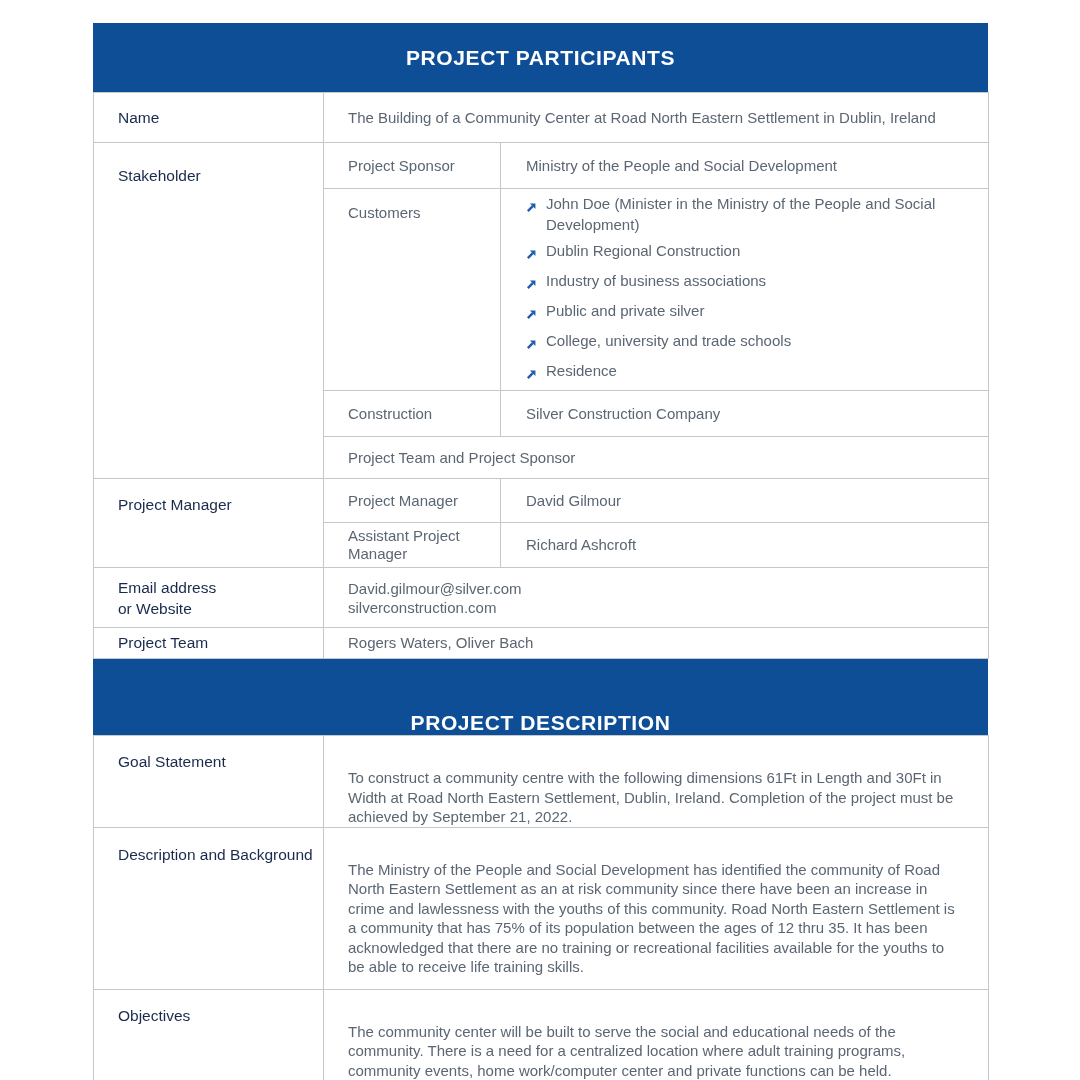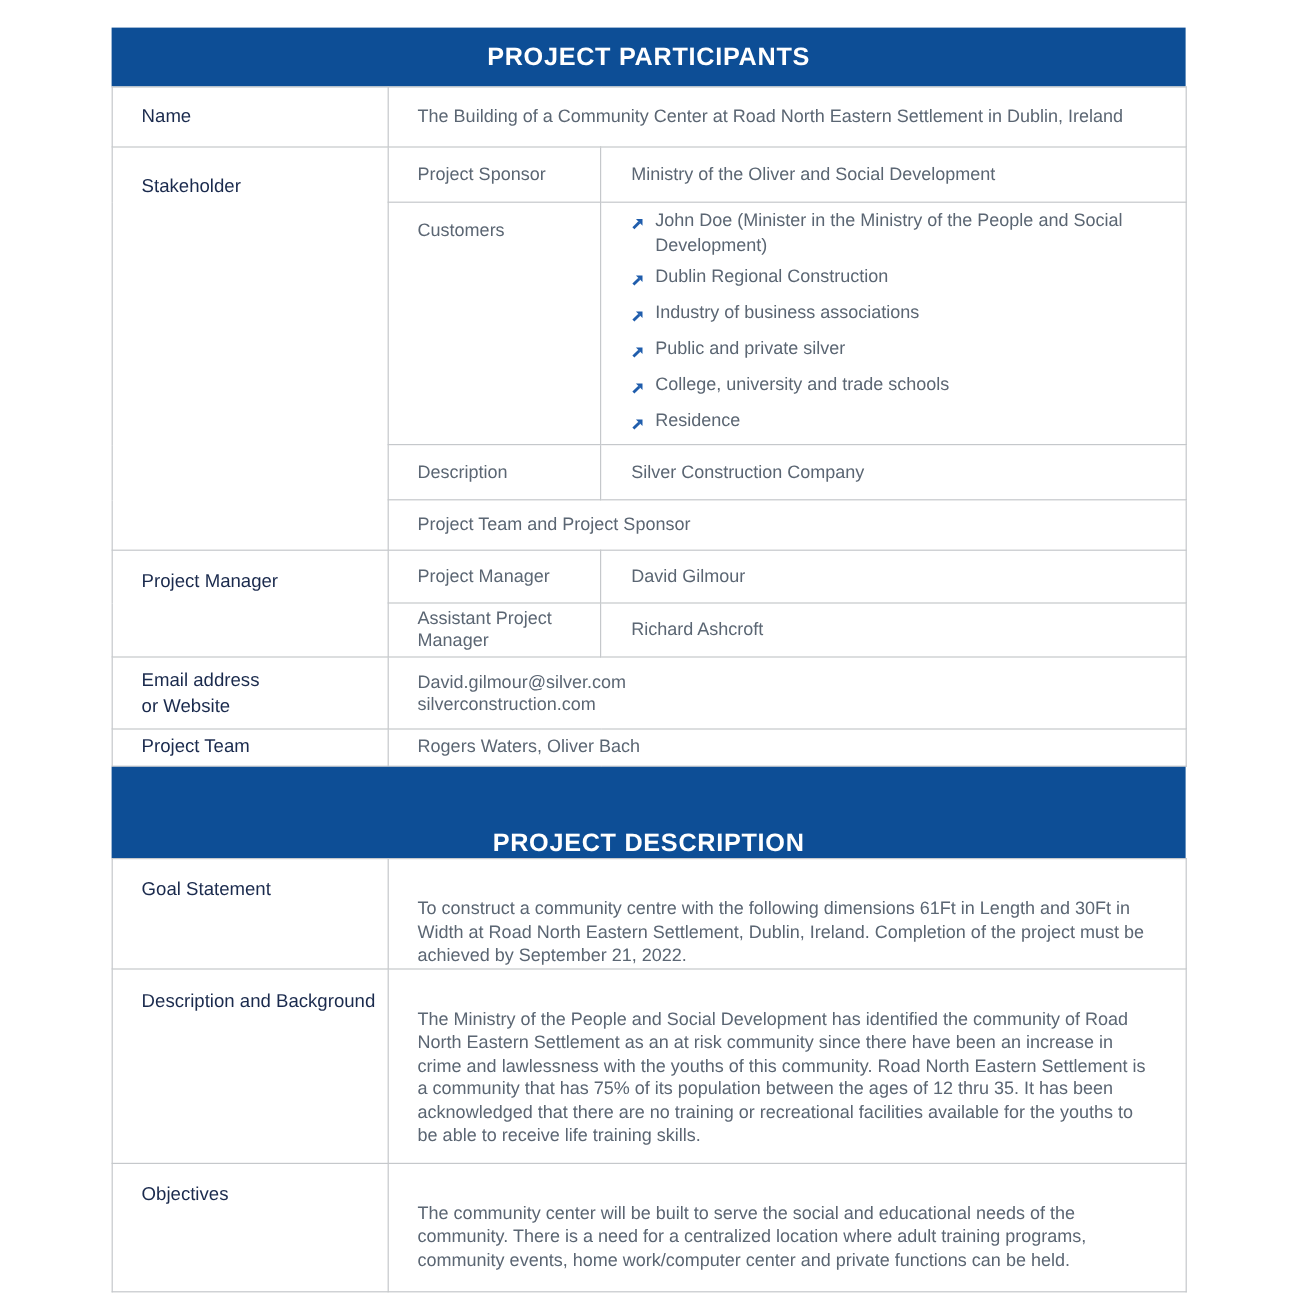--- a/index.html
+++ b/index.html
@@ -9,21 +9,21 @@
     --value_text:#5b6673;
     --border_color:#c5c8cb;
     --bullet_color:#1f5dac;
     --page_bg:#ffffff;
   }
   *{box-sizing:border-box;margin:0;padding:0;}
   html,body{width:1080px;height:1080px;background:var(--page_bg);
     font-family:"Liberation Sans","DejaVu Sans",sans-serif;}
   .doc{position:absolute;left:93px;top:23px;width:895px;}
 
-  .section-header{height:49px;background:var(--header_bg);display:flex;
+  .section-header{height:69px;background:var(--header_bg);display:flex;
     align-items:center;justify-content:center;}
   .section-header.desc{height:76px;align-items:flex-end;}
   .section-header .title{color:var(--header_text);font-size:21px;font-weight:700;
     letter-spacing:0.6px;}
 
   table{width:100%;border-collapse:collapse;table-layout:fixed;}
   td{border:1.5px solid var(--border_color);color:var(--value_text);
     font-size:15px;line-height:20px;vertical-align:middle;}
 
   td.lbl{color:var(--label_text);font-weight:400;font-size:15.5px;
@@ -65,21 +65,21 @@
 
     <tbody>
         <tr>
       <td class="lbl" style="height:50px">Name</td>
       <td class="val2" colspan="2">The Building of a Community Center at Road North Eastern Settlement in Dublin, Ireland</td>
     </tr>
 
     <tr>
       <td class="lbl top pt-stake" rowspan="4">Stakeholder</td>
       <td class="sublbl" style="height:46px">Project Sponsor</td>
-      <td class="val">Ministry of the Oliver and Social Development</td>
+      <td class="val">Ministry of the People and Social Development</td>
     </tr>
 
     <tr>
       <td class="sublbl top pt-cust" style="height:187px">Customers</td>
       <td class="val top" style="padding-top:4px">
         <ul class="customers">
           <li>
             <span class="arrow">
               <svg width="11" height="11" viewBox="0 0 12 12">
                     <path d="M2 10 L7.4 4.6" stroke="currentColor" stroke-width="2.6" fill="none"></path>
@@ -131,21 +131,21 @@
                     <path d="M4.3 1.7 H10.3 V7.7 Z" fill="currentColor"></path>
                   </svg>
             </span>
             <span>Residence</span>
           </li>
         </ul>
       </td>
     </tr>
 
     <tr>
-      <td class="sublbl" style="height:46px">Description</td>
+      <td class="sublbl" style="height:46px">Construction</td>
       <td class="val">Silver Construction Company</td>
     </tr>
 
     <tr>
       <td class="sublbl" colspan="2" style="height:42px">Project Team and Project Sponsor</td>
     </tr>
 
     <tr>
       <td class="lbl top pt-pm" rowspan="2">Project Manager</td>
       <td class="sublbl" style="height:44px">Project Manager</td>

